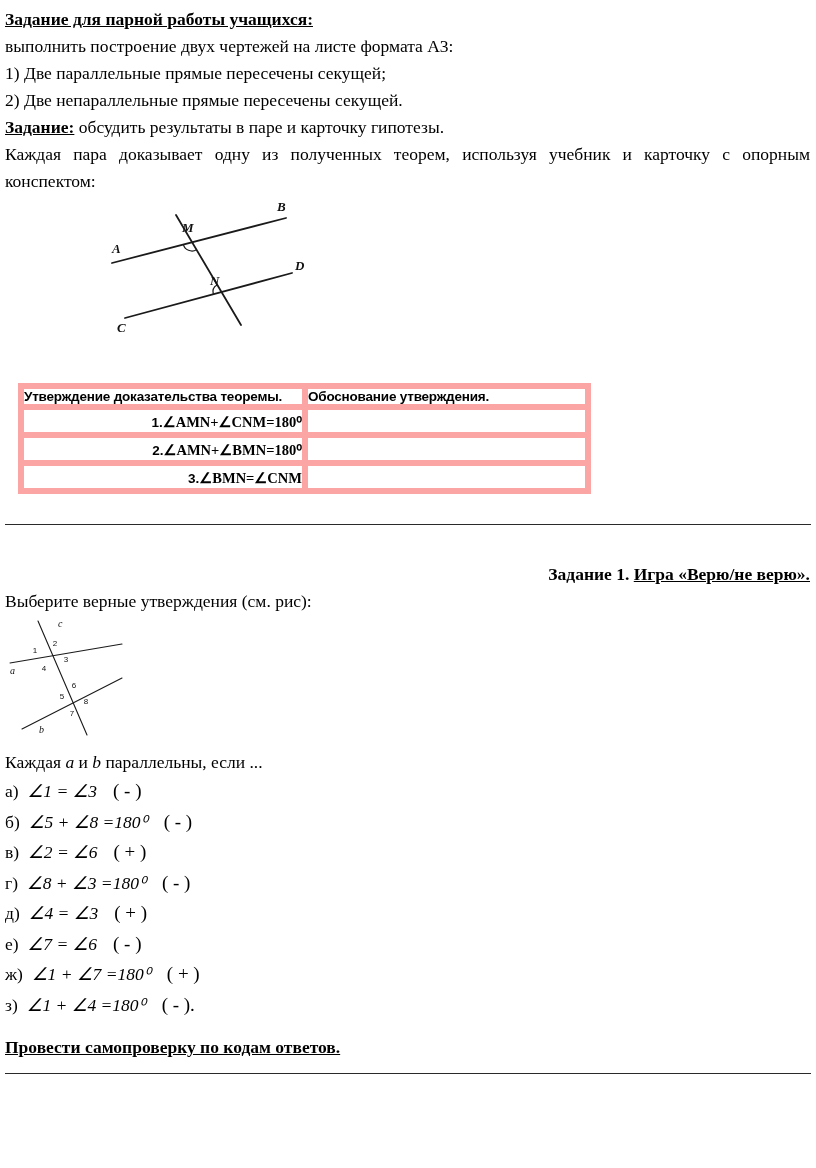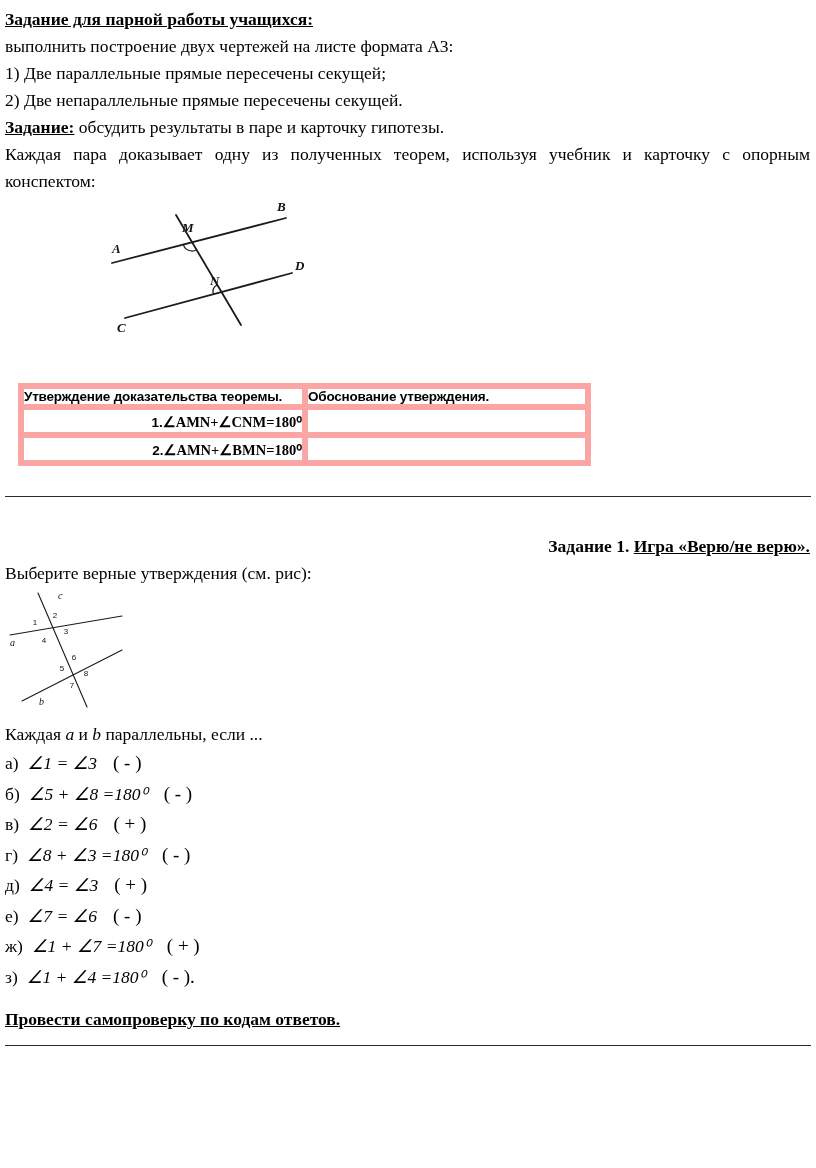--- a/index.html
+++ b/index.html
@@ -76,20 +76,24 @@
         <td class="c2 th">Обоснование утверждения.</td>
       </tr>
       <tr class="frow">
         <td class="c1"><span class="rownum">1.</span><span class="formula">∠AMN+∠CNM=180⁰</span></td>
         <td class="c2"></td>
       </tr>
       <tr class="frow">
         <td class="c1"><span class="rownum">2.</span><span class="formula">∠AMN+∠BMN=180⁰</span></td>
         <td class="c2"></td>
       </tr>
+      <tr class="frow">
+        <td class="c1"><span class="rownum">3.</span><span class="formula">∠BMN=∠CNM</span></td>
+        <td class="c2"></td>
+      </tr>
     </tbody>
   </table>
 
   <div class="rule rule1"></div>
 
   <p class="t1-title"><span class="b">Задание 1.</span> <span class="bu">Игра «Верю/не верю».</span></p>
   <p>Выберите верные утверждения (см. рис):</p>
 
   <div class="fig2-wrap">
     <svg width="120" height="122" viewBox="0 0 120 122">

